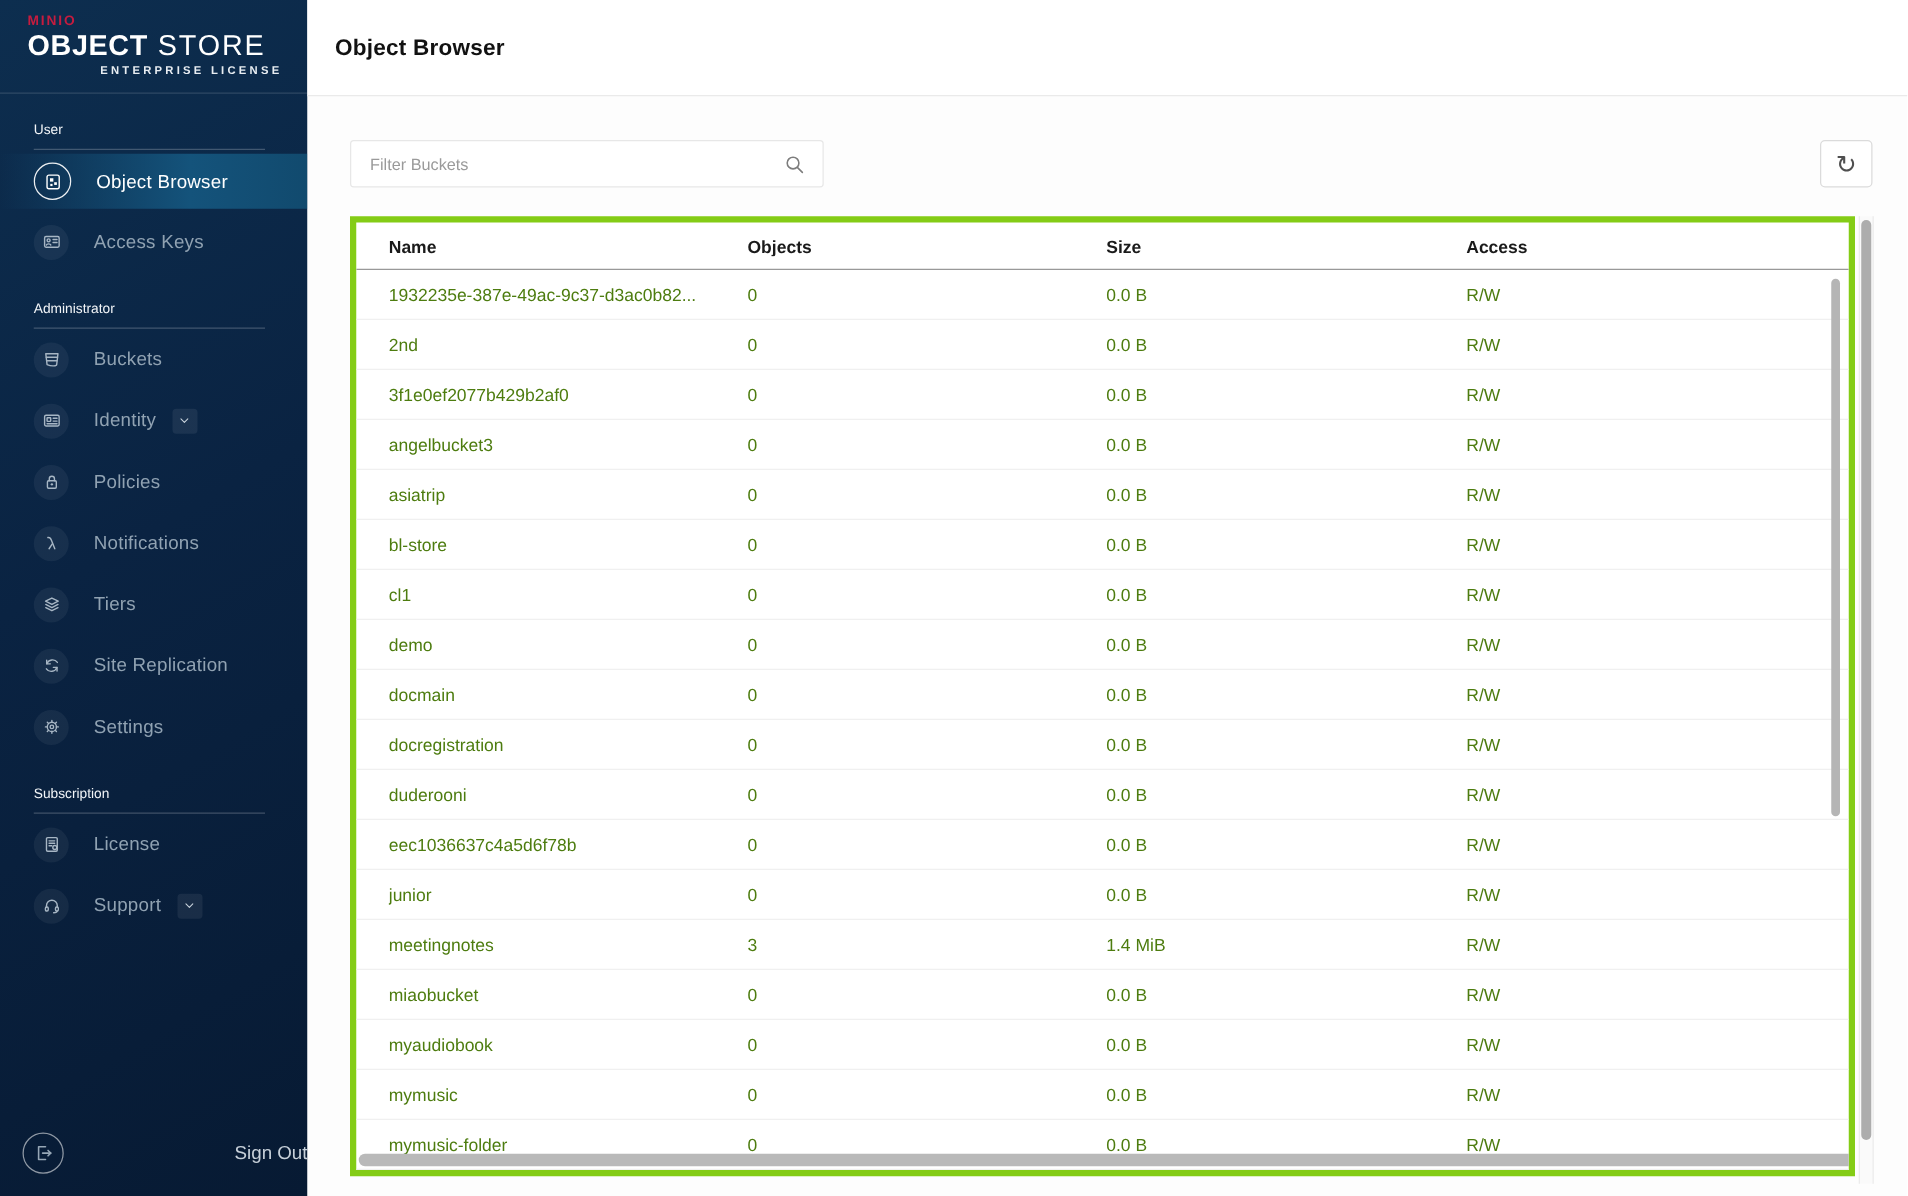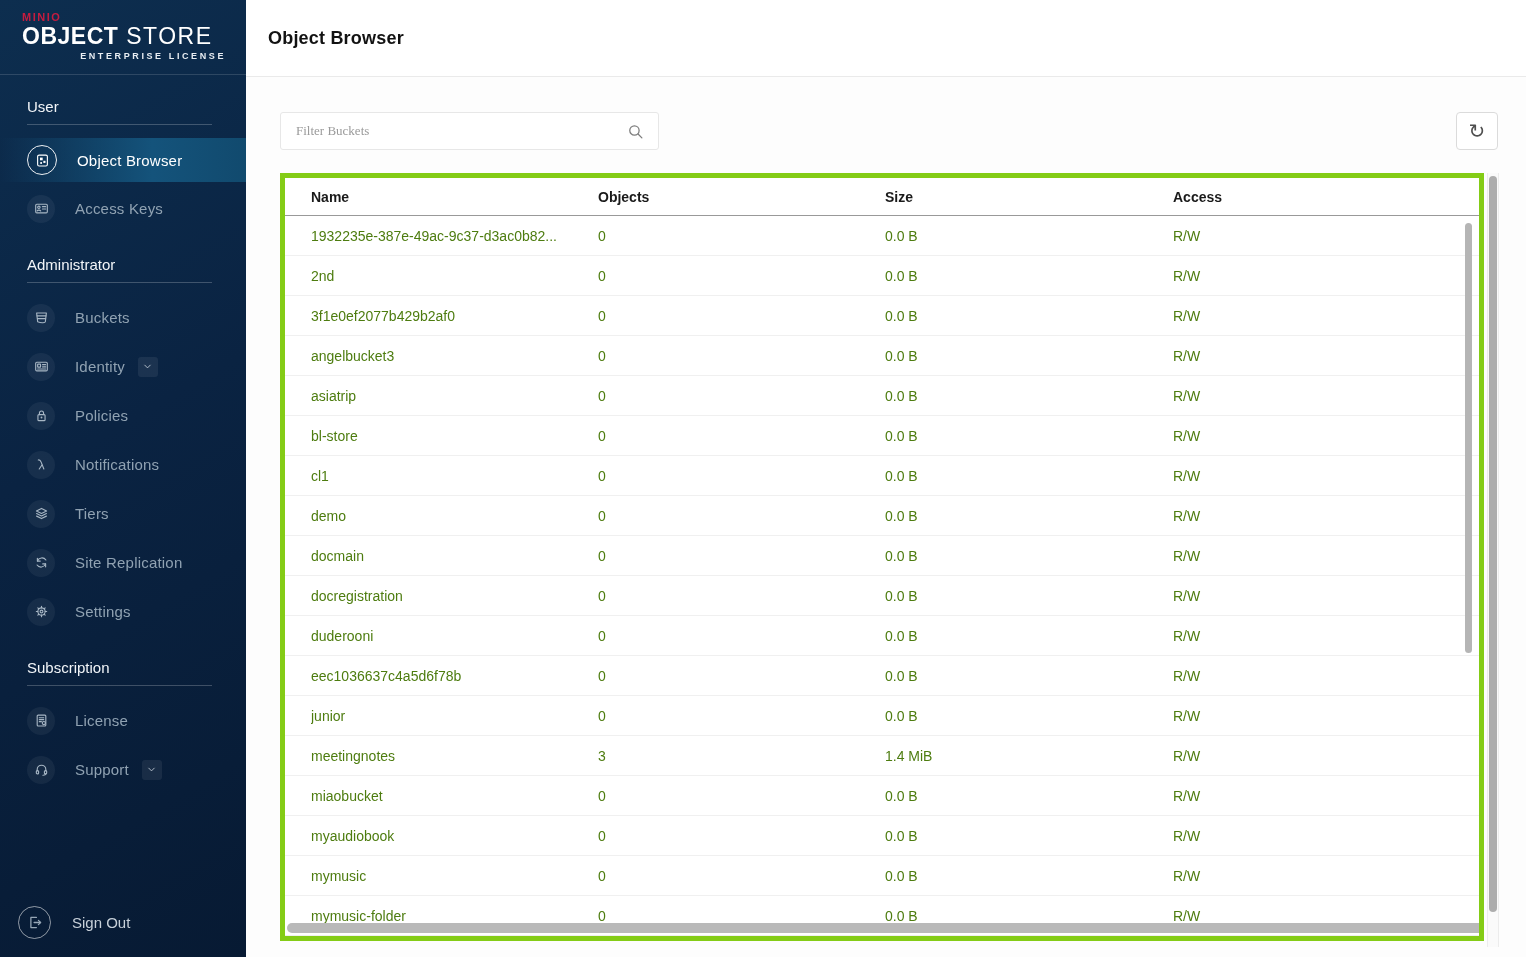--- a/index.html
+++ b/index.html
@@ -14,21 +14,21 @@
   }
   .logo-block { padding:11px 20px 13px 22px; border-bottom:1px solid rgba(255,255,255,0.14); }
   .logo-minio { font-size:11px; font-weight:800; letter-spacing:1.5px; color:#C51C3F; }
   .logo-main { font-size:23px; line-height:26px; letter-spacing:.5px; color:#fff; white-space:nowrap; }
   .logo-main .bold { font-weight:800; }
   .logo-main .light { font-weight:400; letter-spacing:1.5px; }
   .logo-sub { font-size:9px; font-weight:700; letter-spacing:2.6px; color:#E8EDF2; text-align:right; margin-top:2px; }
 
   .side-nav { display:flex; flex-direction:column; }
   .section-label {
-    margin:23px 27px 10px 27px; padding-bottom:9px; font-size:15px; color:#F2F5F8;
+    margin:23px 27px 0 27px; padding-bottom:9px; font-size:11px; color:#F2F5F8;
     border-bottom:1px solid rgba(255,255,255,0.22); width:185px;
   }
   .side-item { height:49px; display:flex; align-items:center; padding-left:27px; cursor:pointer; }
   .side-item:first-of-type { margin-top:6px; }
   .side-item.active {
     height:44px; margin:3px 0 2px 0;
     background:linear-gradient(90deg,rgba(11,42,74,0) 0%,#14537B 62%,#114A6E 100%);
   }
   .icon-circle {
     width:28px; height:28px; min-width:28px; border-radius:50%;
@@ -36,39 +36,39 @@
     color:#A7B6C4;
   }
   .side-item.active .icon-circle { width:30px; height:30px; min-width:30px; background:transparent; border:1px solid rgba(255,255,255,0.92); color:#fff; }
   .side-label { margin-left:20px; font-size:15px; color:#90A2B2; letter-spacing:.2px; }
   .side-item.active .side-label { color:#FFFFFF; }
   .chev-box {
     width:20px; height:20px; margin-left:13px; border-radius:3px;
     background:rgba(255,255,255,0.07); display:flex; align-items:center; justify-content:center; color:#CBD5DE;
   }
 
-  .signout-row { margin-top:auto; margin-bottom:18px; display:flex; align-items:center; padding-left:18px; cursor:pointer; }
+  .signout-row { margin-top:auto; margin-bottom:18px; display:flex; align-items:center; padding-left:18px; cursor:pointer;justify-content:space-between; }
   .signout-circle {
     width:33px; height:33px; min-width:33px; border-radius:50%; border:1px solid rgba(255,255,255,0.55);
     display:flex; align-items:center; justify-content:center; color:#97A7B6;
   }
   .signout-label { margin-left:21px; font-size:15px; color:#C7D0D9; }
 
   
   .main { flex:1; display:flex; flex-direction:column; position:relative; background:#FDFDFD; }
   .topbar { height:77px; min-height:77px; background:#fff; border-bottom:1px solid #EAEAEA; display:flex; align-items:center; padding-left:22px; }
   .page-title { font-size:18px; font-weight:800; color:#121212; letter-spacing:.2px; }
 
   .content { flex:1; padding:35px 28px 0 34px; position:relative; }
   .toolbar { display:flex; justify-content:space-between; align-items:flex-start; }
   .filter-box {
     width:379px; height:38px; background:#fff; border:1px solid #E7E7E7; border-radius:3px;
     display:flex; align-items:center; padding:0 14px 0 15px;
   }
-  .filter-box input { flex:1; border:none; outline:none; font-size:13px; color:#8b5cf6; font-family:Liberation Serif, serif; background:transparent; }
+  .filter-box input { flex:1; border:none; outline:none; font-size:13px; color:#8b5cf6; font-family:Liberation Sans, sans-serif; background:transparent; }
   .filter-box input::placeholder { color:#9A9A9A; }
   .filter-search { color:#7D7D7D; display:flex; }
   .refresh-btn {
     width:42px; height:38px; background:#fff; border:1px solid #DBDBDB; border-radius:4px; cursor:pointer;
     display:flex; align-items:center; justify-content:center;
   }
   .refresh-glyph { font-family:"DejaVu Sans",sans-serif; font-size:20px; line-height:20px; color:#4F4F4F; }
 
   
   .table-card {

